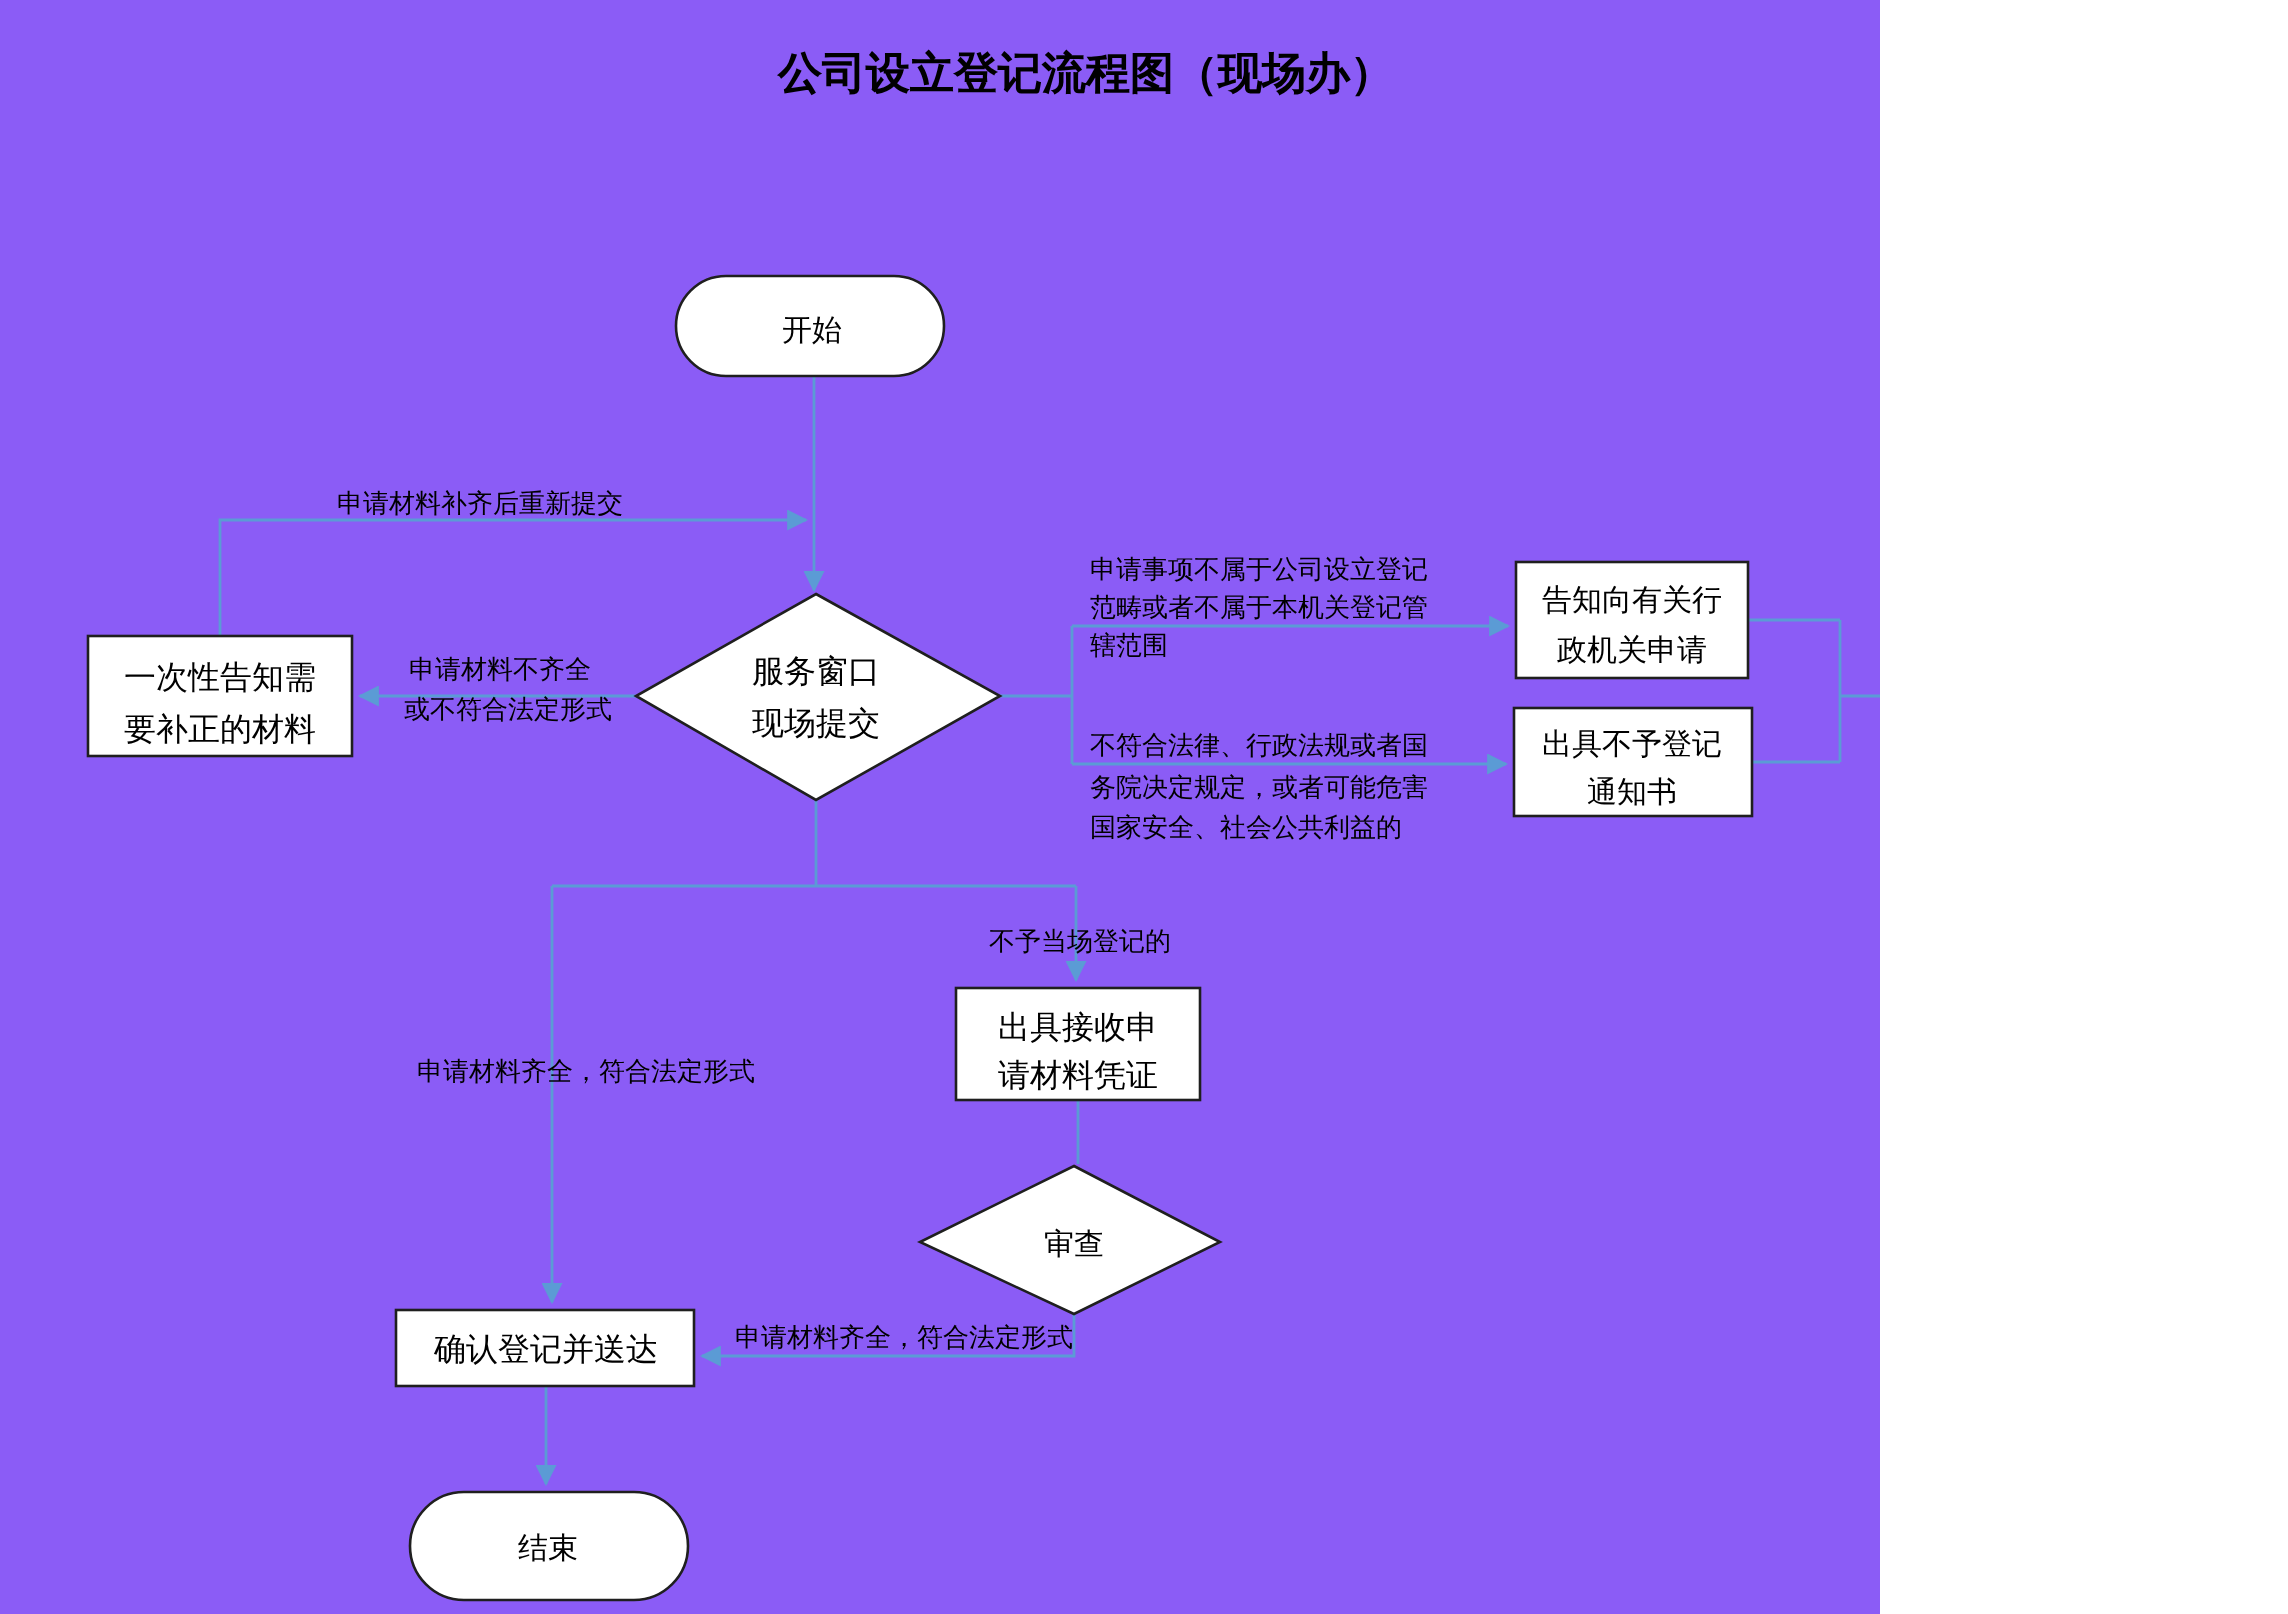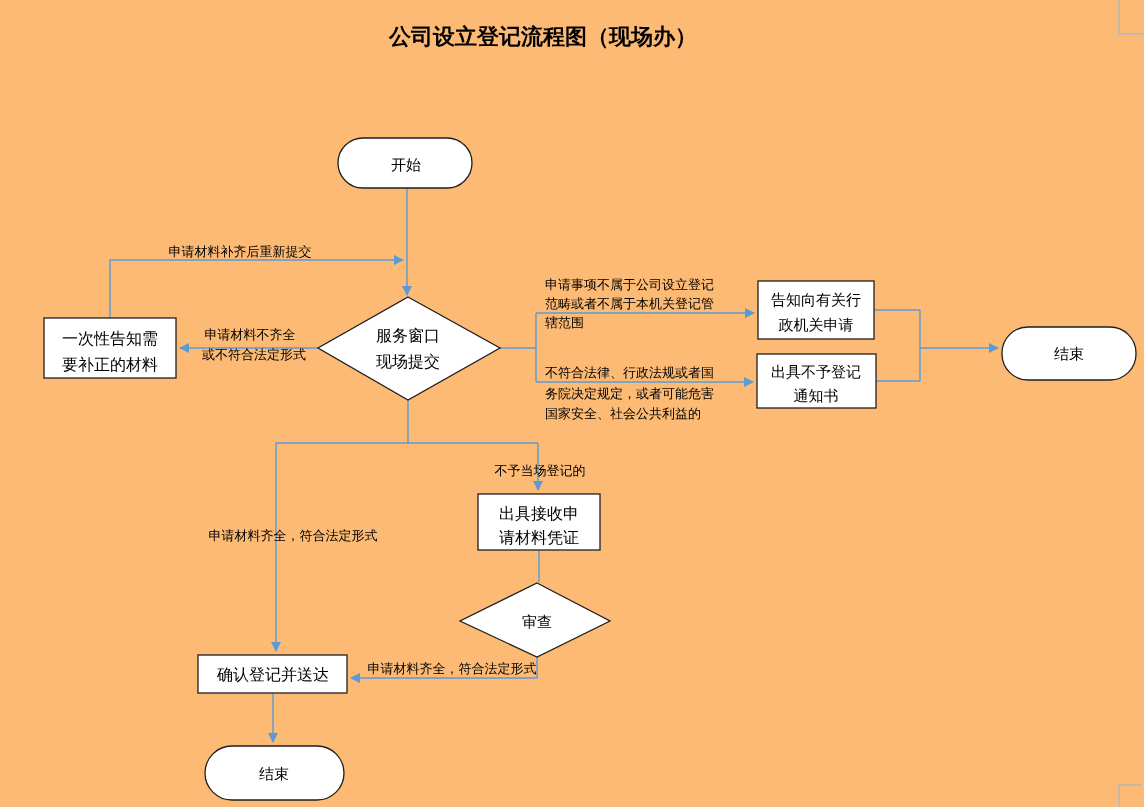--- a/index.html
+++ b/index.html
@@ -3,23 +3,23 @@
 <meta charset="utf-8">
 <style>
   html, body {
     margin: 0;
     padding: 0;
     background: #ffffff;
     font-family: "Liberation Sans", sans-serif;
   }
   .page {
     position: relative;
-    width: 1144px;
+    width: 940px;
     height: 807px;
-    background: #fdba74;
+    background: #8b5cf6;
     overflow: hidden;
   }
   svg { display: block; }
   .shape {
     fill: #ffffff;
     stroke: #1f1f1f;
     stroke-width: 1.3;
   }
   .connector {
     fill: none;

